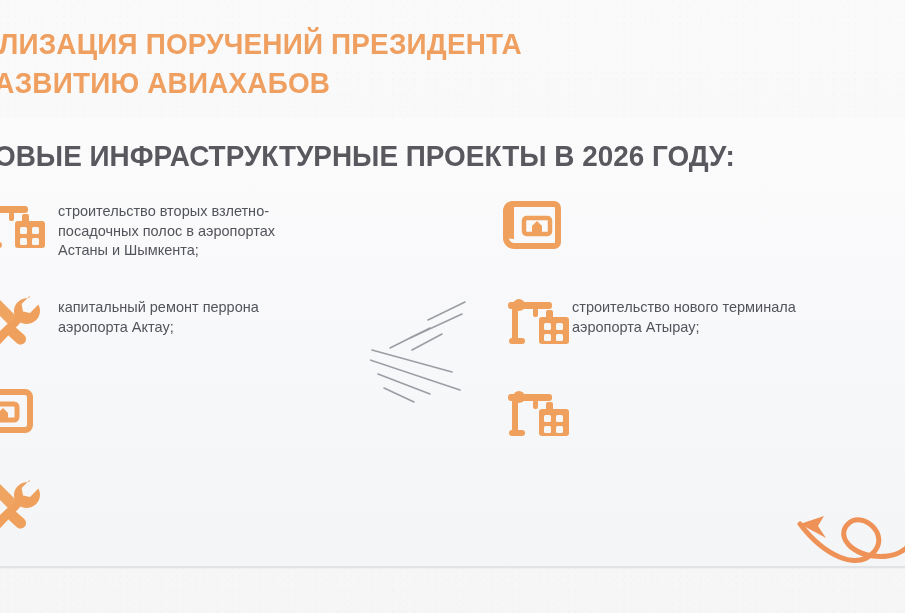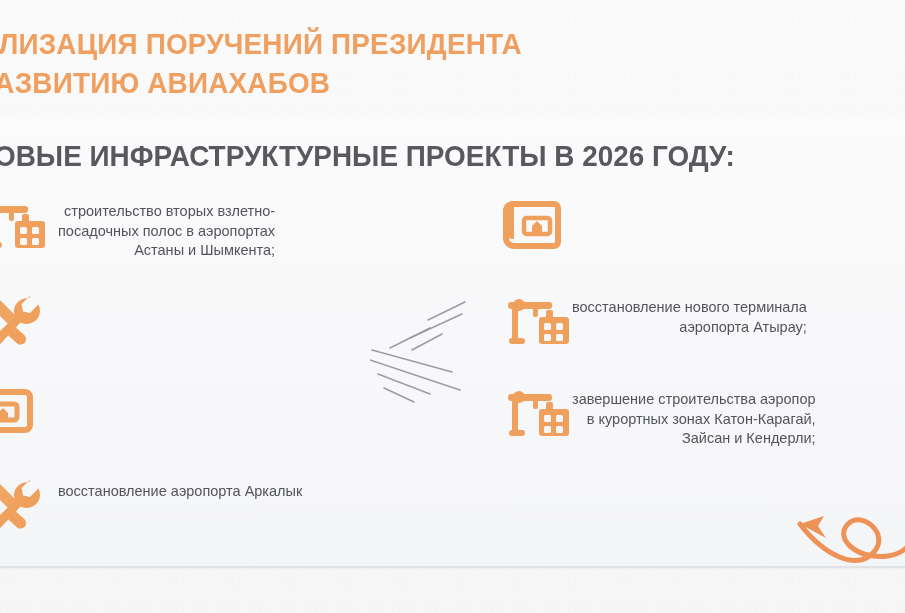--- a/index.html
+++ b/index.html
@@ -95,21 +95,20 @@
     box-sizing: border-box;
   }
   .icon-slot svg { display: block; }
 
   .item-text {
     color: #53545b;
     font-size: 14.5px;
     line-height: 19.5px;
     padding-top: 6px;
     white-space: pre-line;
-    text-align: right;
   }
 
   
   .it0 { height: 96px; }
   .it1 { height: 92px; }
   .it2 { height: 92px; }
   .it3 { height: 80px; }
 
   
   .hatch {
@@ -175,20 +174,22 @@
   <div class="item it1">
     <div class="icon-slot">
       <svg width="72" height="58" viewBox="0 0 72 58" fill="none">
         <g fill="#efa05c">
           <path d="M42 4c-8 0-14 6-14 13 0 2 .4 4 1.2 5.6L4 46.4c-2 2-2 5 0 7s5 2 7 0l23.6-24.8C36.2 29.5 38 30 40 30c8 0 14-6 14-13 0-2.4-.6-4.6-1.6-6.5L44 19l-7-1.4L35.6 10l8.6-8.6C43.5 4.2 42.8 4 42 4z"></path>
           <path d="M6 4 C3 7 3 11 6 14 L22 30 L30 22 L14 6 C11 3 9 1 6 4z" opacity="0.96"></path>
           <rect x="26" y="30" width="22" height="11" rx="5.5" transform="rotate(42 26 30)"></rect>
         </g>
       </svg>
     </div>
+    <div class="item-text">капитальный ремонт перрона
+аэропорта Актау;</div>
   </div>
 
   <div class="item it2">
     <div class="icon-slot">
       <svg width="72" height="58" viewBox="0 0 72 58" fill="none">
         <rect x="-8" y="6" width="52" height="38" rx="5" stroke="#efa05c" stroke-width="6" fill="none"></rect>
         <rect x="3" y="18" width="28" height="16" rx="3" stroke="#efa05c" stroke-width="5" fill="none"></rect>
         <path d="M12 34 L12 27 L17 22 L22 27 L22 34 Z" fill="#efa05c"></path>
       </svg>
     </div>
@@ -197,21 +198,20 @@
   <div class="item it3">
     <div class="icon-slot">
       <svg width="72" height="58" viewBox="0 0 72 58" fill="none">
         <g fill="#efa05c">
           <path d="M42 4c-8 0-14 6-14 13 0 2 .4 4 1.2 5.6L4 46.4c-2 2-2 5 0 7s5 2 7 0l23.6-24.8C36.2 29.5 38 30 40 30c8 0 14-6 14-13 0-2.4-.6-4.6-1.6-6.5L44 19l-7-1.4L35.6 10l8.6-8.6C43.5 4.2 42.8 4 42 4z"></path>
           <path d="M6 4 C3 7 3 11 6 14 L22 30 L30 22 L14 6 C11 3 9 1 6 4z" opacity="0.96"></path>
           <rect x="26" y="30" width="22" height="11" rx="5.5" transform="rotate(42 26 30)"></rect>
         </g>
       </svg>
     </div>
-    <div class="item-text">восстановление аэропорта Аркалык</div>
   </div>
 
 </div>
 
 <div class="col col-right">
 
   <div class="item it0">
     <div class="icon-slot">
       <svg width="72" height="60" viewBox="0 0 72 60" fill="none">
         <path d="M14 6 h40 a4 4 0 0 1 4 4 v34 a4 4 0 0 1 -4 4 h-40 a8 8 0 0 1 -8 -8 v-26 a8 8 0 0 1 8 -8 z" stroke="#efa05c" stroke-width="6" fill="none" stroke-linejoin="round"></path>
@@ -235,21 +235,21 @@
           <rect x="46" y="16" width="7" height="9" rx="2"></rect>
         </g>
         <g fill="#f7f7f8">
           <rect x="44" y="29" width="7" height="7" rx="1.5"></rect>
           <rect x="56" y="29" width="7" height="7" rx="1.5"></rect>
           <rect x="44" y="40" width="7" height="7" rx="1.5"></rect>
           <rect x="56" y="40" width="7" height="7" rx="1.5"></rect>
         </g>
       </svg>
     </div>
-    <div class="item-text">восстановление нового терминала
+    <div class="item-text">строительство нового терминала
 аэропорта Атырау;</div>
   </div>
 
   <div class="item it2">
     <div class="icon-slot">
       <svg width="72" height="60" viewBox="0 0 72 60" fill="none">
         <g fill="#efa05c">
           <rect x="12" y="14" width="6" height="34" rx="2"></rect>
           <rect x="8" y="8" width="44" height="7" rx="3"></rect>
           <circle cx="19" cy="11" r="6"></circle>
@@ -259,23 +259,20 @@
           <rect x="46" y="16" width="7" height="9" rx="2"></rect>
         </g>
         <g fill="#f7f7f8">
           <rect x="44" y="29" width="7" height="7" rx="1.5"></rect>
           <rect x="56" y="29" width="7" height="7" rx="1.5"></rect>
           <rect x="44" y="40" width="7" height="7" rx="1.5"></rect>
           <rect x="56" y="40" width="7" height="7" rx="1.5"></rect>
         </g>
       </svg>
     </div>
-    <div class="item-text">завершение строительства аэропор
-в курортных зонах Катон-Карагай,
-Зайсан и Кендерли;</div>
   </div>
 
 </div>
 
 <div class="hatch">
   <svg width="120" height="115" viewBox="0 0 120 115">
     <g stroke="#8c8e96" stroke-width="1.6" stroke-linecap="round" opacity="0.85">
       <line x1="58" y1="32" x2="95" y2="14"></line>
       <line x1="40" y1="50" x2="92" y2="26"></line>
       <line x1="42" y1="62" x2="72" y2="46"></line>

